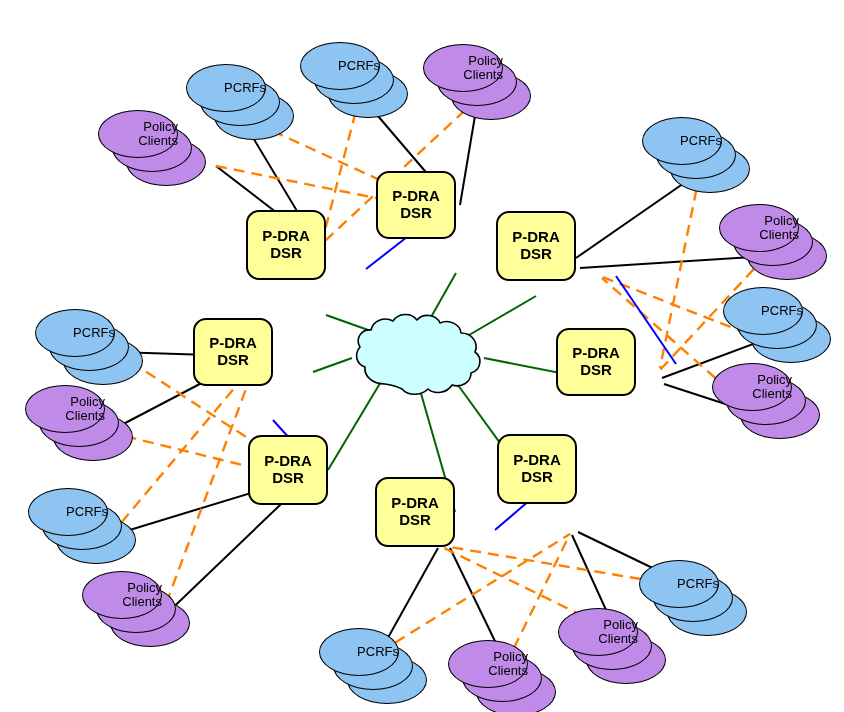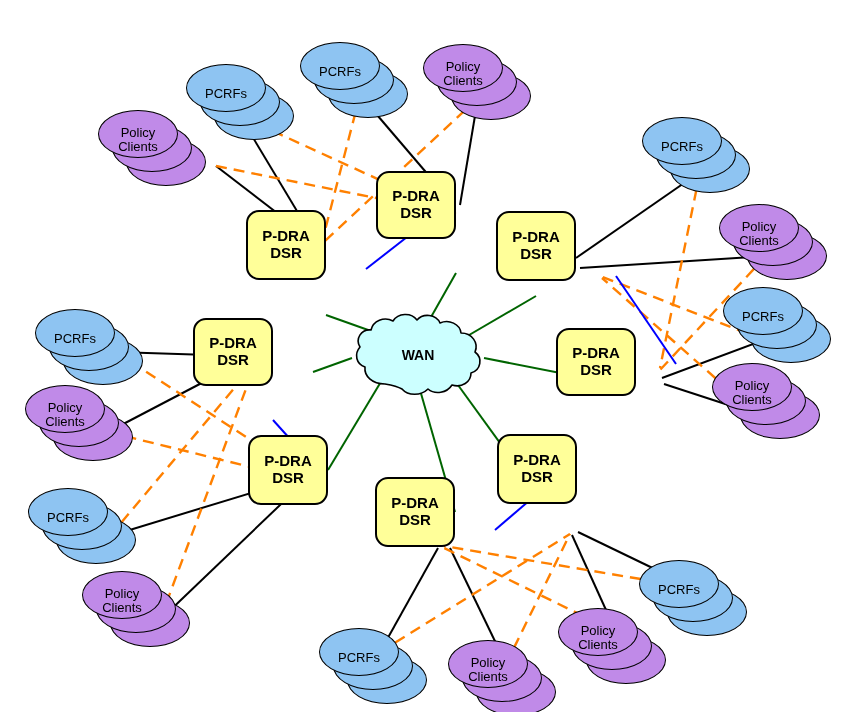--- a/index.html
+++ b/index.html
@@ -59,26 +59,26 @@
     box-sizing: border-box;
   }
   .disc.d3 { left: 28px; top: 28px; }
   .disc.d2 { left: 14px; top: 14px; }
   .disc.d1 { left: 0px;  top: 0px;  }
   .stack.pcrf .disc  { background: #8ec4f2; }
   .stack.client .disc { background: #c08ae8; }
   .stack .lbl {
     position: absolute;
     left: 0px;
-    top: 6px;
+    top: 0px;
     width: 80px;
     height: 48px;
     display: flex;
     flex-direction: column;
-    align-items: center;
+    align-items: flex-end;
     justify-content: center;
     line-height: 1.08;
     font-size: 13px;
     color: #000000;
     text-align: center;
     pointer-events: none;
   }
   .stack .lbl .ln { display: block; }
   #wan-cloud {
     position: absolute;
@@ -165,23 +165,20 @@
   <div id="node-layer">
 
     <svg id="wan-cloud" viewBox="0 0 132 86" width="132" height="86" xmlns="http://www.w3.org/2000/svg">
       <path d="M33 72 C20 72 12 64 13 55 C4 52 2 42 8 35 C3 27 9 17 19 18
                C21 9 32 4 41 9 C46 1 59 0 65 8 C71 1 84 2 88 11
                C97 7 108 12 109 21 C120 21 127 31 123 40
                C131 46 129 58 119 61 C119 70 110 76 100 73
                C95 81 83 83 76 77 C69 84 56 84 50 77
                C45 74 39 73 33 72 Z" fill="#ccffff" stroke="#000000" stroke-width="1.6" stroke-linejoin="round"></path>
     </svg>
-    <div id="wan-label">
-      <span>WAN</span>
-    </div>
 
   <div class="dsr-node" style="left: 376px; top: 171px; width: 80px; height: 68px; background: rgb(255, 255, 153);">
         <span class="ln">P-DRA</span>
         <span class="ln">DSR</span>
       </div>
       <div class="dsr-node" style="left: 246px; top: 210px; width: 80px; height: 70px; background: rgb(255, 255, 153);">
         <span class="ln">P-DRA</span>
         <span class="ln">DSR</span>
       </div>
       <div class="dsr-node" style="left: 496px; top: 211px; width: 80px; height: 70px; background: rgb(255, 255, 153);">

